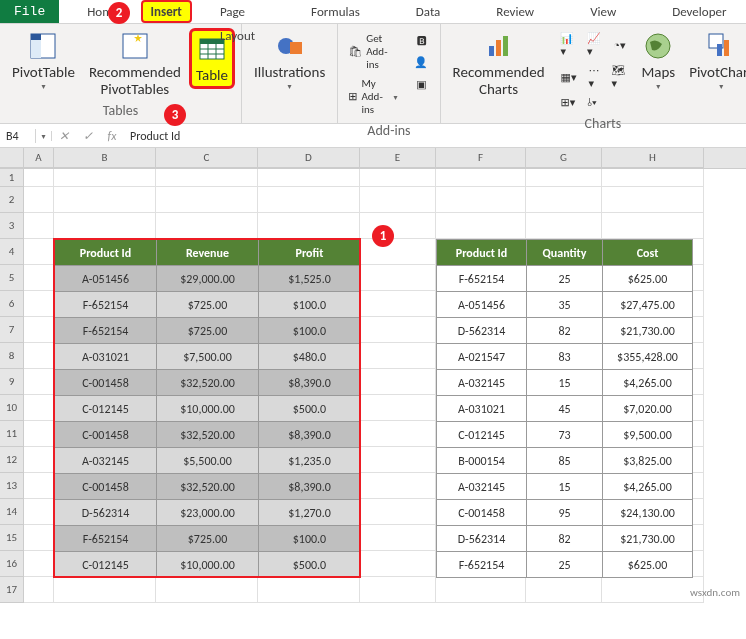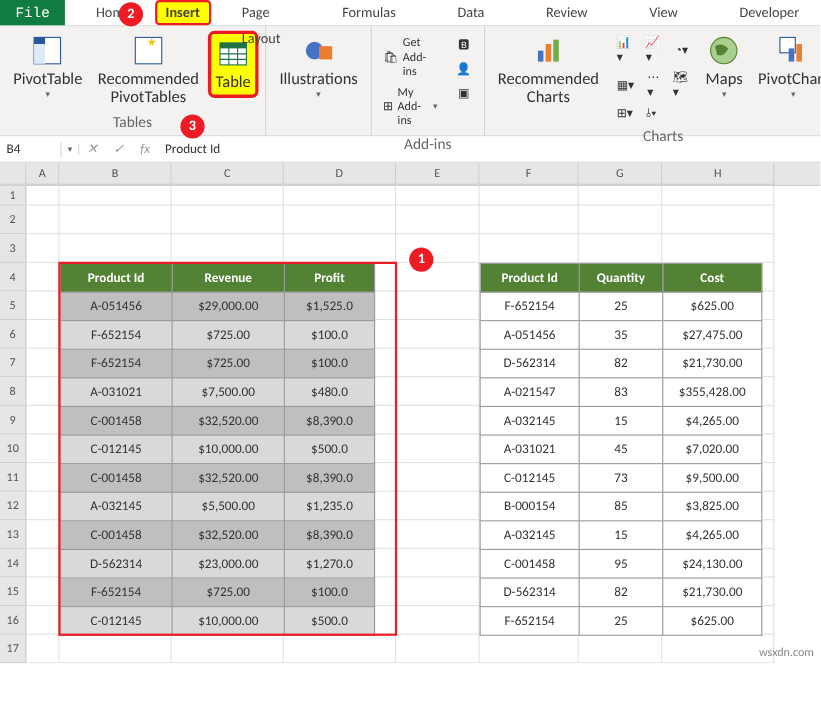--- a/index.html
+++ b/index.html
@@ -20,21 +20,21 @@
 .ribbon-btn-icon { width: 32px; height: 32px; display: flex; align-items: center; justify-content: center; }
 .ribbon-btn-label { font-size: 15px; text-align: center; line-height: 1.1; margin-top: 2px; }
 .ribbon-btn.highlighted { background: #ffff00; border: 3px solid #ed1c24; border-radius: 6px; padding: 2px 4px; }
 .ribbon-small { display: flex; flex-direction: column; gap: 2px; padding: 2px 0; }
 .ribbon-small-btn { display: flex; align-items: center; gap: 4px; padding: 2px 4px; font-size: 11px; cursor: pointer; }
 .ribbon-small-btn .icon { width: 16px; height: 16px; display: flex; align-items: center; justify-content: center; }
 .dropdown-arrow { font-size: 8px; color: #666; }
 
 
 .formula-row { display: flex; align-items: center; height: 24px; border-bottom: 1px solid #d4d4d4; background: #fff; }
-.namebox { width: 56px; padding: 0 6px; border-right: 1px solid #d4d4d4; font-size: 12px; }
+.namebox { width: 36px; padding: 0 6px; border-right: 1px solid #d4d4d4; font-size: 12px; }
 .nb-arrow { width: 16px; text-align: center; color: #666; border-right: 1px solid #d4d4d4; font-size: 8px; }
 .fb-btn { width: 24px; text-align: center; color: #999; font-style: italic; }
 .fb-input { flex: 1; padding: 0 6px; font-size: 12px; }
 
 
 .grid { position: relative; }
 .col-headers { display: flex; background: #e6e6e6; border-bottom: 1px solid #ccc; }
 .row-header, .col-header { background: #e6e6e6; border-right: 1px solid #ccc; border-bottom: 1px solid #ccc; text-align: center; font-size: 11px; color: #555; }
 .corner { width: 24px; height: 20px; background: #e6e6e6; border-right: 1px solid #ccc; border-bottom: 1px solid #ccc; }
 .col-header { height: 20px; line-height: 20px; }
@@ -52,21 +52,21 @@
 
 .title-banner { position: absolute; left: 30px; top: 18px; width: 650px; height: 26px; background: #1f3864; color: #fff; font-weight: bold; font-size: 14px; text-align: center; line-height: 26px; border: 1px solid #999; }
 
 
 .data-table { position: absolute; border-collapse: collapse; }
 .data-table th, .data-table td { border: 1px solid #999; height: 26px; font-size: 12px; text-align: center; }
 .data-table th { background: #548235; color: #fff; font-weight: bold; }
 .t1 { left: 30px; top: 70px; }
 .t1 th:nth-child(1), .t1 td:nth-child(1) { width: 102px; }
 .t1 th:nth-child(2), .t1 td:nth-child(2) { width: 102px; }
-.t1 th:nth-child(3), .t1 td:nth-child(3) { width: 82px; }
+.t1 th:nth-child(3), .t1 td:nth-child(3) { width: 102px; }
 .t1 tbody tr:nth-child(odd) td { background: #bfbfbf; }
 .t1 tbody tr:nth-child(even) td { background: #d9d9d9; }
 .t2 { left: 412px; top: 70px; }
 .t2 th:nth-child(1), .t2 td:nth-child(1) { width: 90px; }
 .t2 th:nth-child(2), .t2 td:nth-child(2) { width: 76px; }
 .t2 th:nth-child(3), .t2 td:nth-child(3) { width: 90px; }
 .t2 td { background: #fff; }
 
 
 .selection-box { position: absolute; left: 29px; top: 69px; width: 308px; height: 340px; border: 2px solid #ed1c24; pointer-events: none; }

